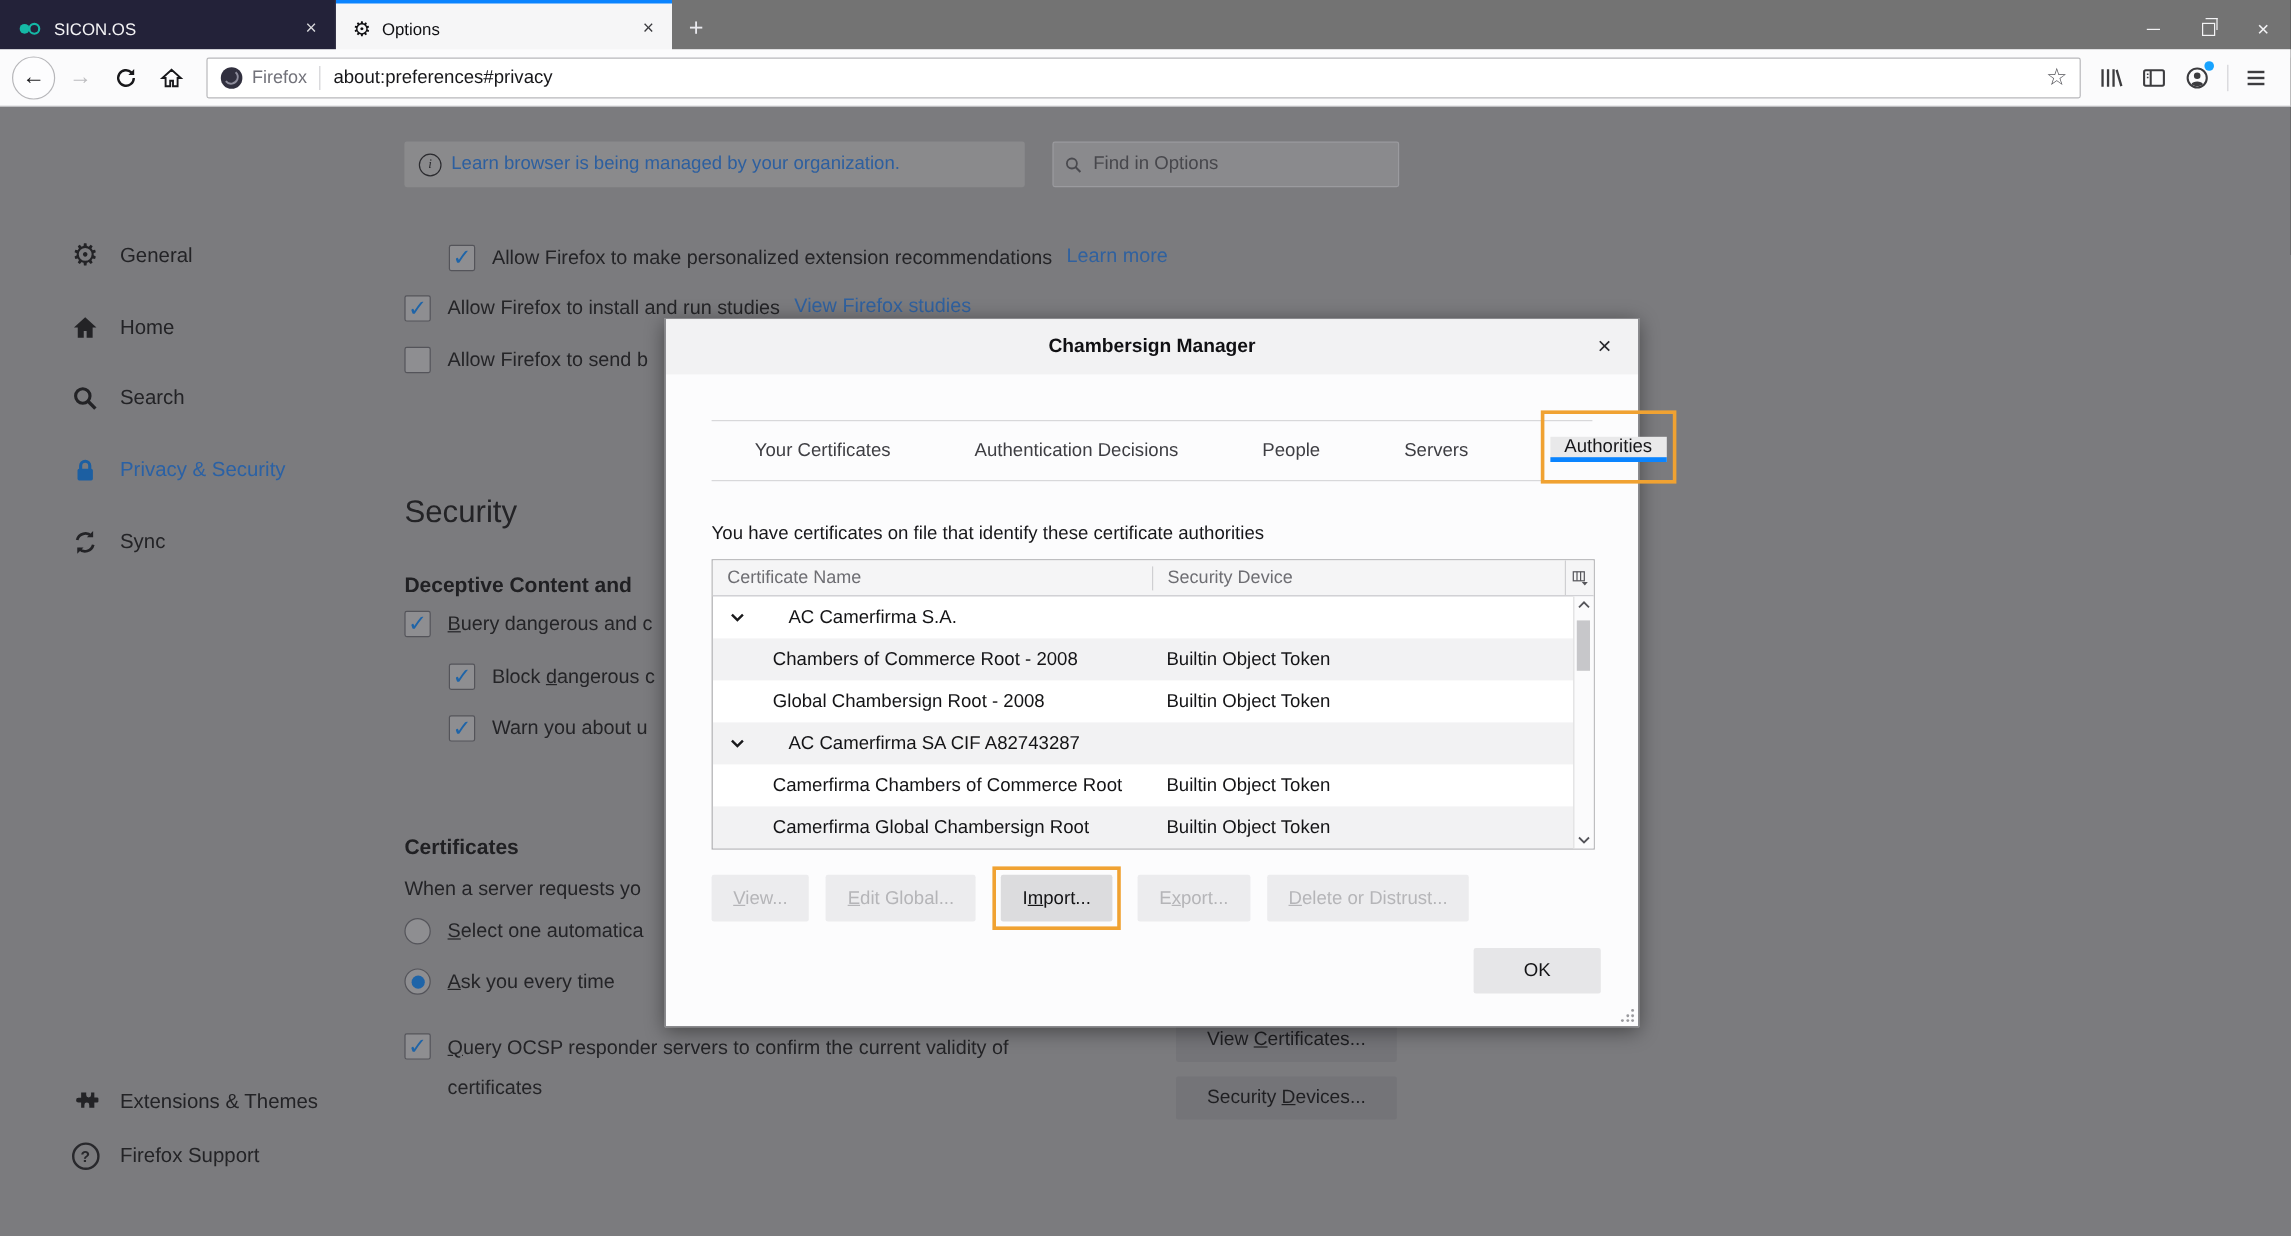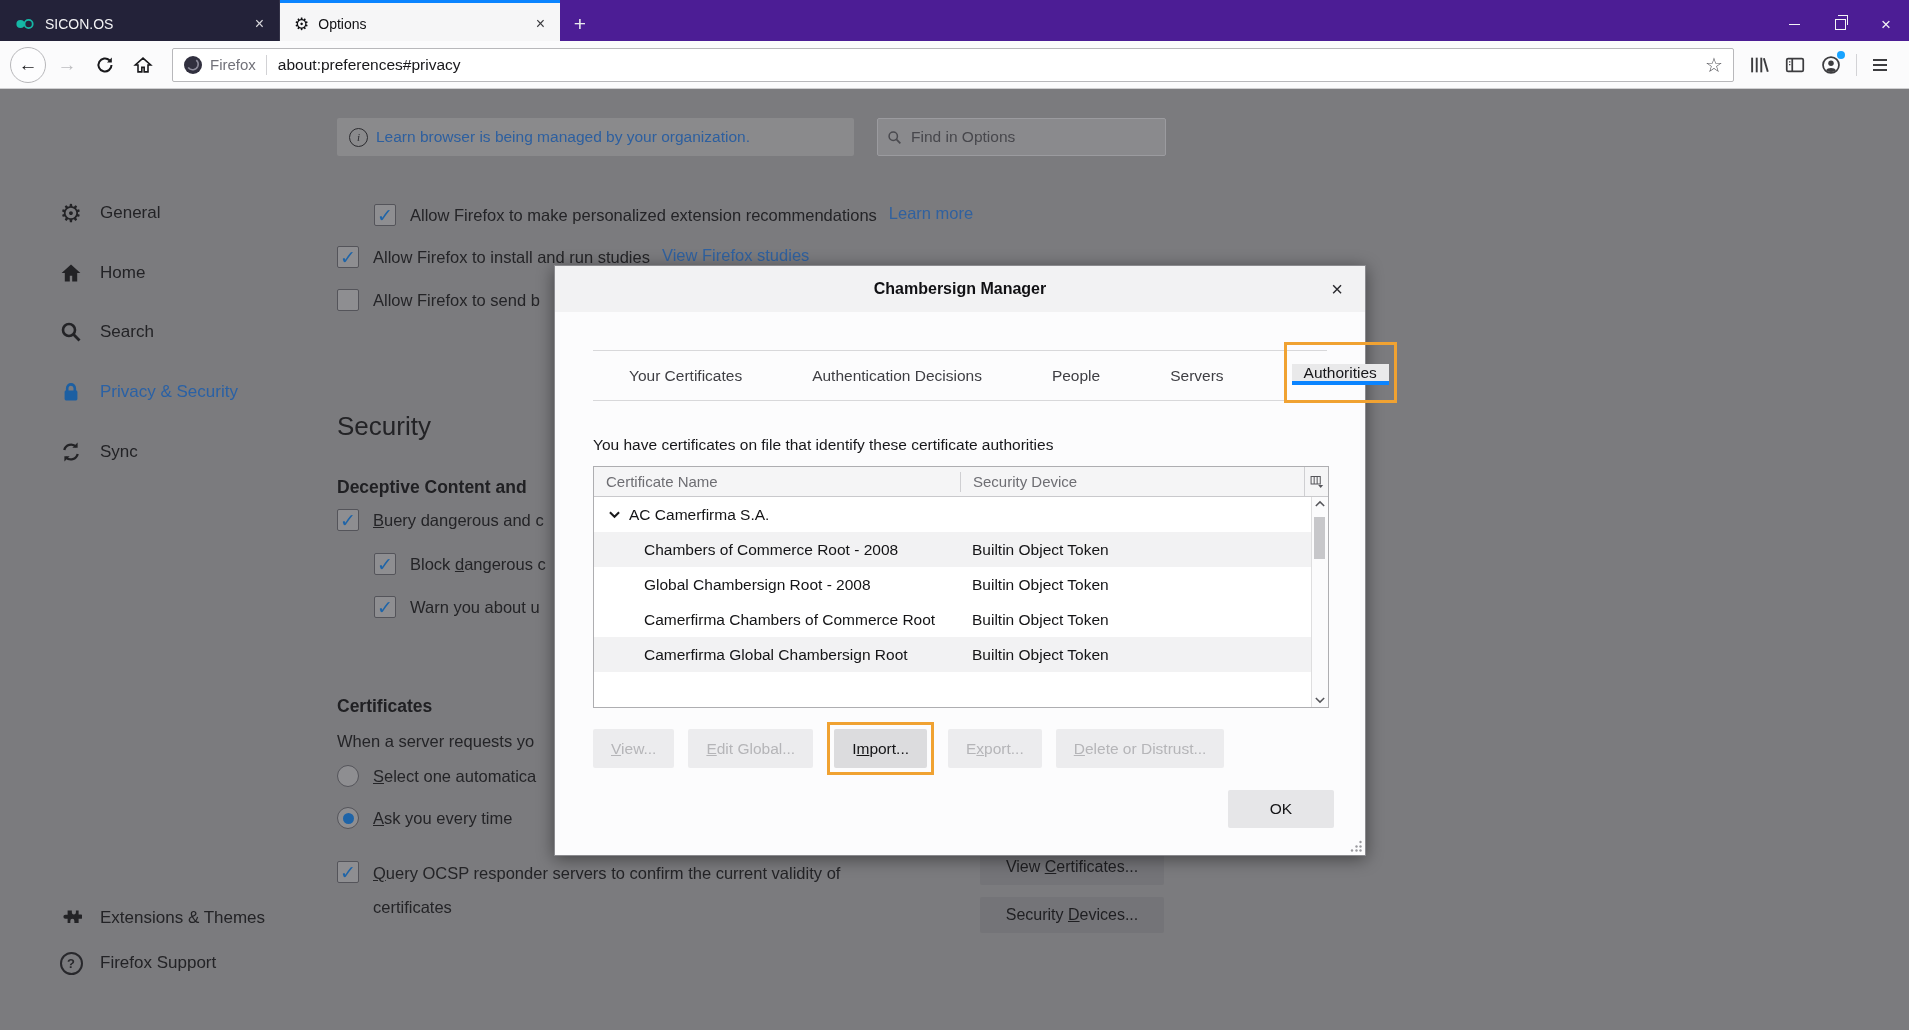--- a/index.html
+++ b/index.html
@@ -1,20 +1,20 @@
 <!DOCTYPE html>
 <html><head>
 <meta charset="utf-8">
 <style>
   html,body{margin:0;padding:0;background:#444;}
   #app{position:relative;width:1909px;height:1030px;overflow:hidden;
        font-family:"Liberation Sans","DejaVu Sans",sans-serif;
        -webkit-font-smoothing:antialiased;}
   
-  .titlebar{position:absolute;left:0;top:0;width:100%;height:48px;background:#4c1d95;display:flex;align-items:stretch;}
+  .titlebar{position:absolute;left:0;top:0;width:100%;height:48px;background:#737373;display:flex;align-items:stretch;}
   .tab{display:flex;align-items:center;width:280px;padding:0 10px 0 14px;box-sizing:border-box;}
   .tab .tlabel{flex:1;font-size:14px;margin-left:9px;white-space:nowrap;overflow:hidden;}
   .tab-inactive{background:#232239;color:#f3f3f5;border-right:1px solid rgba(255,255,255,.08);}
   .tab-active{background:#f6f6f7;color:#101013;box-shadow:inset 0 3px 0 #0a84ff;}
   .tab-close{font-size:16px;line-height:16px;padding:2px 5px;cursor:default;}
   .tab-inactive .tab-close{color:#d8d8dc;}
   .tab-active .tab-close{color:#3a3a3e;}
   .newtab{width:40px;display:flex;align-items:center;justify-content:center;color:#e9e9ee;font-size:21px;font-weight:300;}
   .tb-spacer{flex:1;}
   .winctl{width:46px;display:flex;align-items:center;justify-content:center;color:#f4f4f6;}
@@ -88,21 +88,21 @@
   .dlg-caption{position:absolute;left:38px;top:170px;font-size:15.5px;color:#17171a;white-space:nowrap;}
   .ctable{position:absolute;left:38px;top:200px;width:736px;height:242px;border:1px solid #aeaeb1;background:#fff;box-sizing:border-box;}
   .thead{height:30px;display:flex;align-items:center;background:#f5f5f6;border-bottom:1px solid #c9c9cc;box-sizing:border-box;}
   .th-name{width:366px;padding-left:12px;box-sizing:border-box;font-size:15px;color:#6e6e73;white-space:nowrap;}
   .th-div{width:1px;height:20px;background:#cfcfd2;}
   .th-dev{flex:1;padding-left:12px;font-size:15px;color:#6e6e73;white-space:nowrap;}
   .th-pick{width:24px;height:100%;display:flex;align-items:center;justify-content:center;border-left:1px solid #cfcfd2;box-sizing:border-box;}
   .tbody{position:absolute;left:0;top:30px;right:17px;bottom:0;overflow:hidden;}
   .t-row{height:35px;display:flex;align-items:center;font-size:15.5px;color:#141416;}
   .t-row.altbg{background:#f2f2f3;}
-  .t-name{width:366px;box-sizing:border-box;display:flex;align-items:center;white-space:nowrap;overflow:hidden;}
+  .t-name{width:366px;box-sizing:border-box;display:flex;align-items:center;white-space:nowrap;overflow:hidden;gap:28px;}
   .t-name.grp{padding-left:14px;}
   .t-name.itm{padding-left:50px;}
   .t-chev{margin-right:8px;display:flex;}
   .t-dev{flex:1;padding-left:12px;white-space:nowrap;}
   .vscroll{position:absolute;right:0;top:30px;bottom:0;width:17px;background:#fbfbfc;border-left:1px solid #dededf;box-sizing:border-box;}
   .vs-up{position:absolute;top:2px;left:0;width:100%;display:flex;justify-content:center;}
   .vs-down{position:absolute;bottom:2px;left:0;width:100%;display:flex;justify-content:center;}
   .vs-thumb{position:absolute;top:20px;left:2px;width:11px;height:42px;background:#c7c7ca;}
   .dlg-btnrow{position:absolute;left:38px;top:463px;display:flex;align-items:center;gap:14px;}
   .dbtn{height:39px;padding:0 18px;display:flex;align-items:center;justify-content:center;font-size:15.5px;border-radius:2px;white-space:nowrap;}
@@ -401,20 +401,31 @@
                 <span>Chambers of Commerce Root - 2008</span>
               </span>
               <span class="t-dev">Builtin Object Token</span>
             </div>
             <div class="t-row">
               <span class="t-name itm">
                 <span>Global Chambersign Root - 2008</span>
               </span>
               <span class="t-dev">Builtin Object Token</span>
             </div>
+            <div class="t-row altbg">
+              <span class="t-name grp">
+                <span class="t-chev">
+                  <svg width="13" height="11" viewBox="0 0 14 12">
+                    <path d="M2 3.5 7 8.5 12 3.5" fill="none" stroke="#1a1a1c" stroke-width="2.2"></path>
+                  </svg>
+                </span>
+                <span>AC Camerfirma SA CIF A82743287</span>
+              </span>
+              <span class="t-dev"></span>
+            </div>
             <div class="t-row">
               <span class="t-name itm">
                 <span>Camerfirma Chambers of Commerce Root</span>
               </span>
               <span class="t-dev">Builtin Object Token</span>
             </div>
             <div class="t-row altbg">
               <span class="t-name itm">
                 <span>Camerfirma Global Chambersign Root</span>
               </span>

